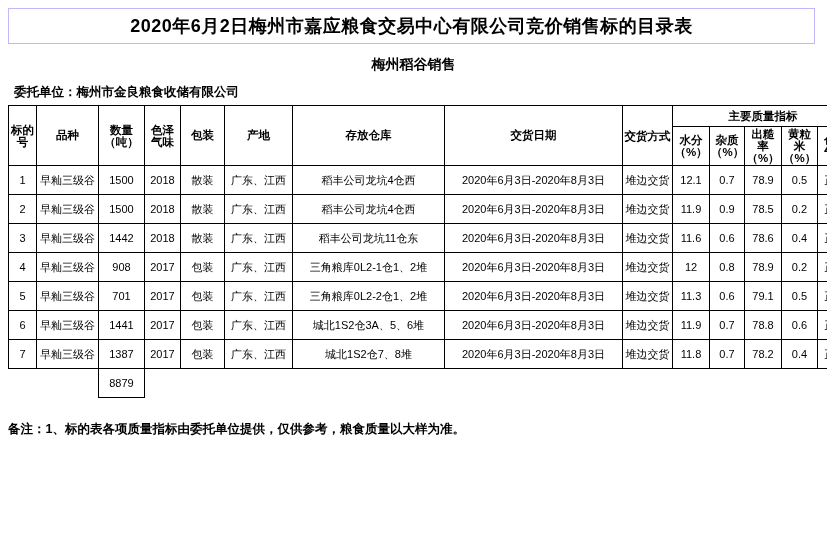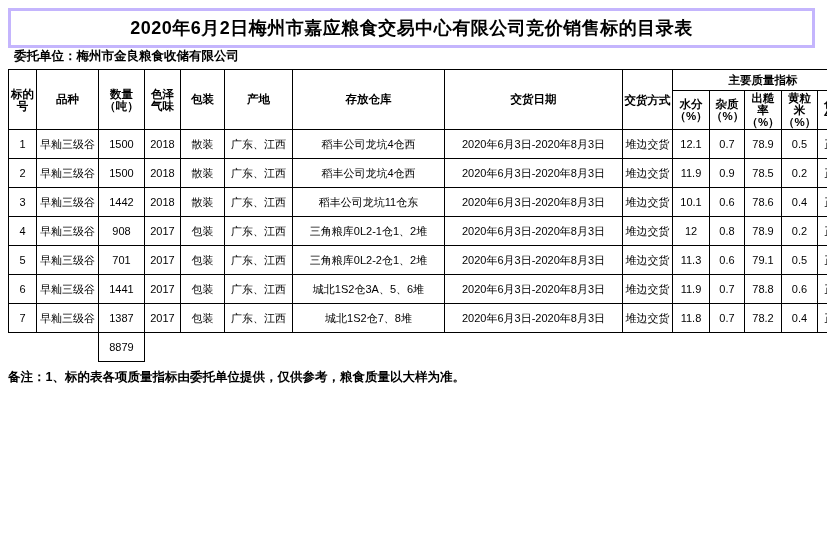--- a/index.html
+++ b/index.html
@@ -15,21 +15,21 @@
     overflow: hidden;
   }
   .page {
     position: relative;
     width: 827px;
     height: 545px;
     box-sizing: border-box;
     padding: 0 8px;
   }
   .title-box {
-    border: 3px solid #c4b5fd;
+    border: 1px solid #c4b5fd;
     margin: 8px 4px 0 0;
     height: 34px;
     display: flex;
     align-items: center;
     justify-content: center;
   }
   .title-text {
     font-size: 18px;
     font-weight: bold;
     letter-spacing: 0.5px;
@@ -65,38 +65,39 @@
   .h-tall { height: 30px; }
   td.row-cell { height: 26px; }
   .small { font-size: 10px; }
   .tiny { font-size: 9.5px; }
   .vert-head {
     font-size: 11px;
     line-height: 1.05;
     font-weight: bold;
   }
   .notes {
-    margin-top: 4px;
+    margin-top: 20px;
     font-size: 12.5px;
     font-weight: bold;
     line-height: 1.9;
   }
   .notes div { white-space: nowrap; }
   .note2 { padding-left: 22px; }
   .nowrap { white-space: nowrap; }
 </style>
 </head>
 <body>
 
 <div class="page">
 
   <div class="title-box">
     <div class="title-text">2020年6月2日梅州市嘉应粮食交易中心有限公司竞价销售标的目录表</div>
   </div>
 
+  <div class="subtitle">梅州稻谷销售</div>
 
   <div class="consignor">委托单位：梅州市金良粮食收储有限公司</div>
 
   <table class="main">
     <colgroup>
       <col style="width:28px">
       <col style="width:62px">
       <col style="width:46px">
       <col style="width:36px">
       <col style="width:44px">
@@ -167,21 +168,21 @@
       <tr>
         <td class="row-cell">3</td>
         <td class="row-cell small">早籼三级谷</td>
         <td class="row-cell">1442</td>
         <td class="row-cell">2018</td>
         <td class="row-cell">散装</td>
         <td class="row-cell small">广东、江西</td>
         <td class="row-cell small">稻丰公司龙坑11仓东</td>
         <td class="row-cell small nowrap">2020年6月3日-2020年8月3日</td>
         <td class="row-cell tiny">堆边交货</td>
-        <td class="row-cell">10.1</td>
+        <td class="row-cell">11.6</td>
         <td class="row-cell">0.6</td>
         <td class="row-cell">78.6</td>
         <td class="row-cell">0.4</td>
         <td class="row-cell small">正常</td>
       </tr>
       <tr>
         <td class="row-cell">4</td>
         <td class="row-cell small">早籼三级谷</td>
         <td class="row-cell">908</td>
         <td class="row-cell">2017</td>

